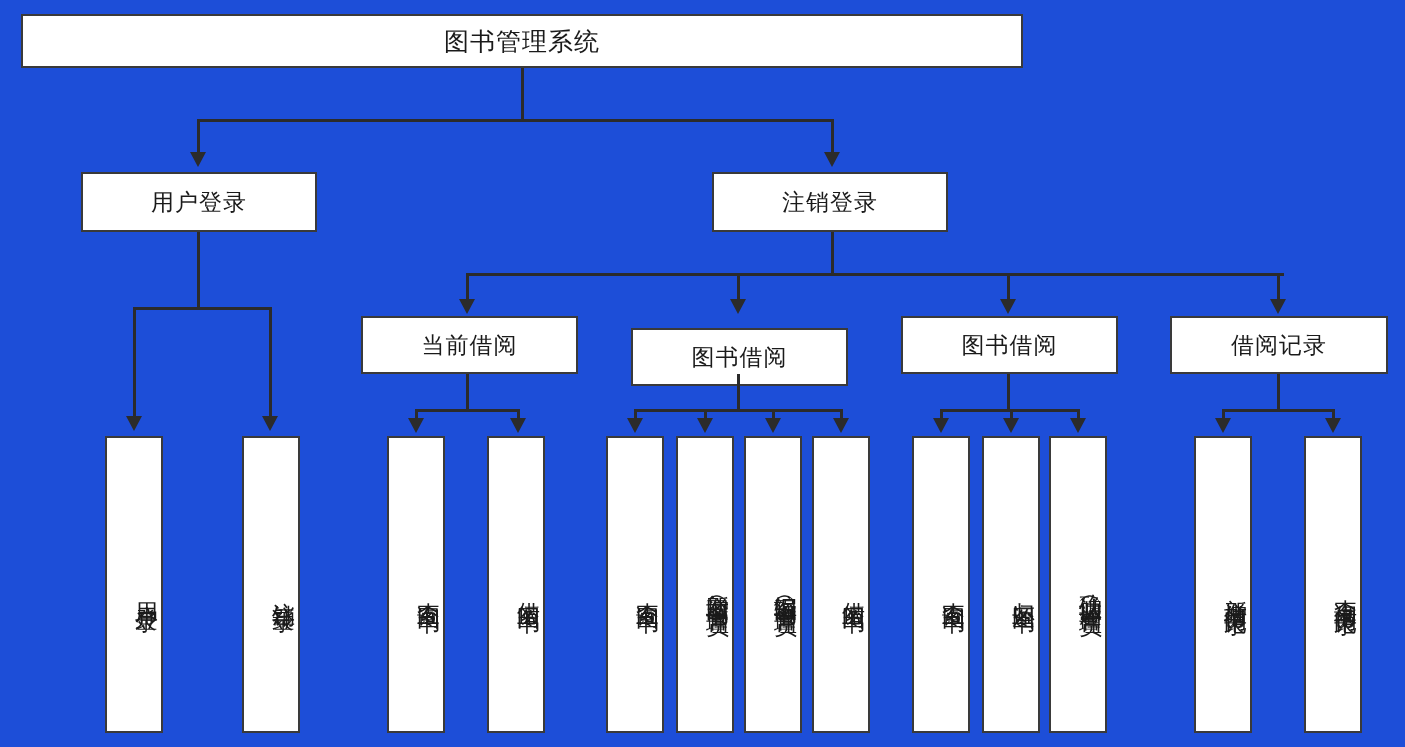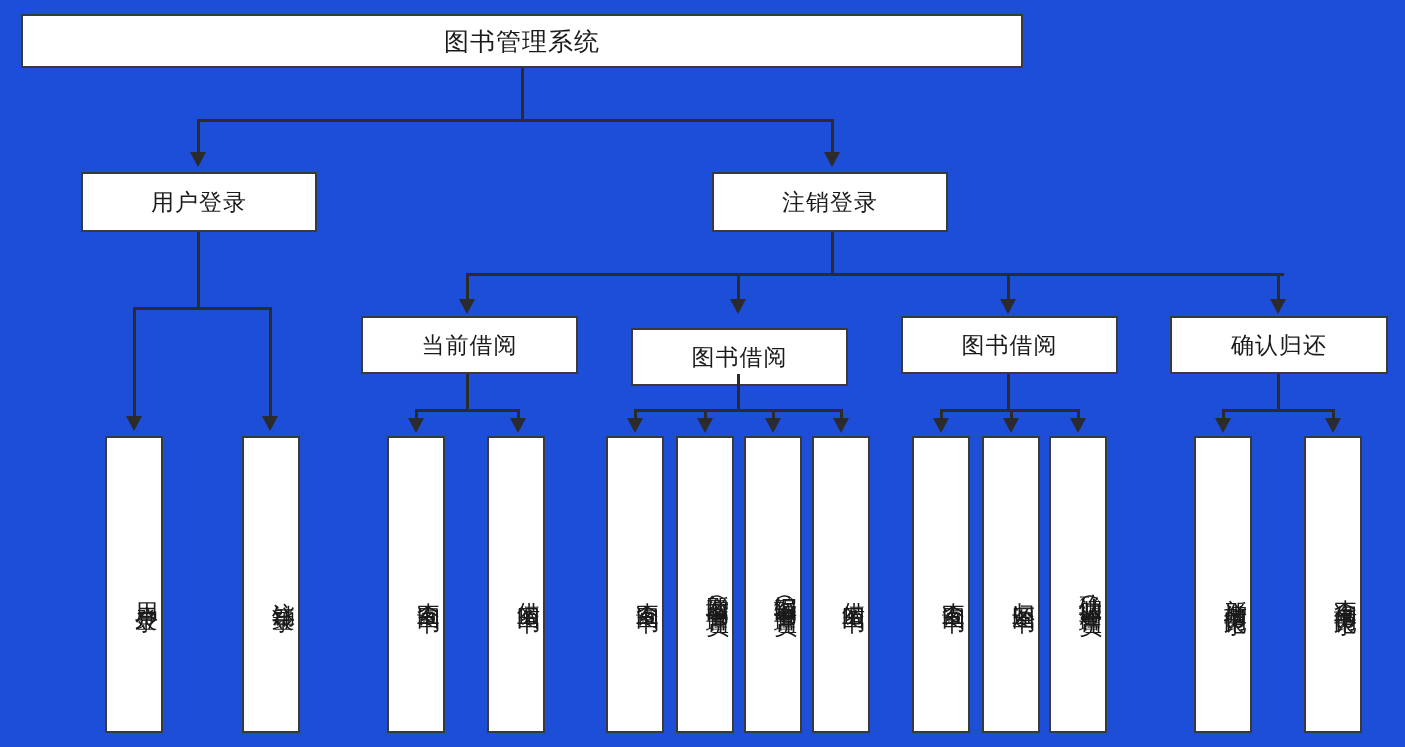--- a/index.html
+++ b/index.html
@@ -108,21 +108,21 @@
   <div class="edge v" style="left:737px; top:273px; height:29px;"></div>
   <div class="arrow" style="left:730px; top:299px;"></div>
   <div class="edge v" style="left:1007px; top:273px; height:29px;"></div>
   <div class="arrow" style="left:1000px; top:299px;"></div>
   <div class="edge v" style="left:1277px; top:273px; height:29px;"></div>
   <div class="arrow" style="left:1270px; top:299px;"></div>
 
   <div class="node level3" style="left:361px; top:316px; width:217px; height:58px;">当前借阅</div>
   <div class="node level3" style="left:631px; top:328px; width:217px; height:58px;">图书借阅</div>
   <div class="node level3" style="left:901px; top:316px; width:217px; height:58px;">图书借阅</div>
-  <div class="node level3" style="left:1170px; top:316px; width:218px; height:58px;">确认归还</div>
+  <div class="node level3" style="left:1170px; top:316px; width:218px; height:58px;">借阅记录</div>
 
   <div class="edge v" style="left:466px; top:374px; height:36px;"></div>
   <div class="edge h" style="left:415px; top:409px; width:104px;"></div>
   <div class="edge v" style="left:415px; top:409px; height:12px;"></div>
   <div class="arrow" style="left:408px; top:418px;"></div>
   <div class="edge v" style="left:517px; top:409px; height:12px;"></div>
   <div class="arrow" style="left:510px; top:418px;"></div>
 
   <div class="edge v" style="left:737px; top:374px; height:36px;"></div>
   <div class="edge h" style="left:634px; top:409px; width:208px;"></div>

